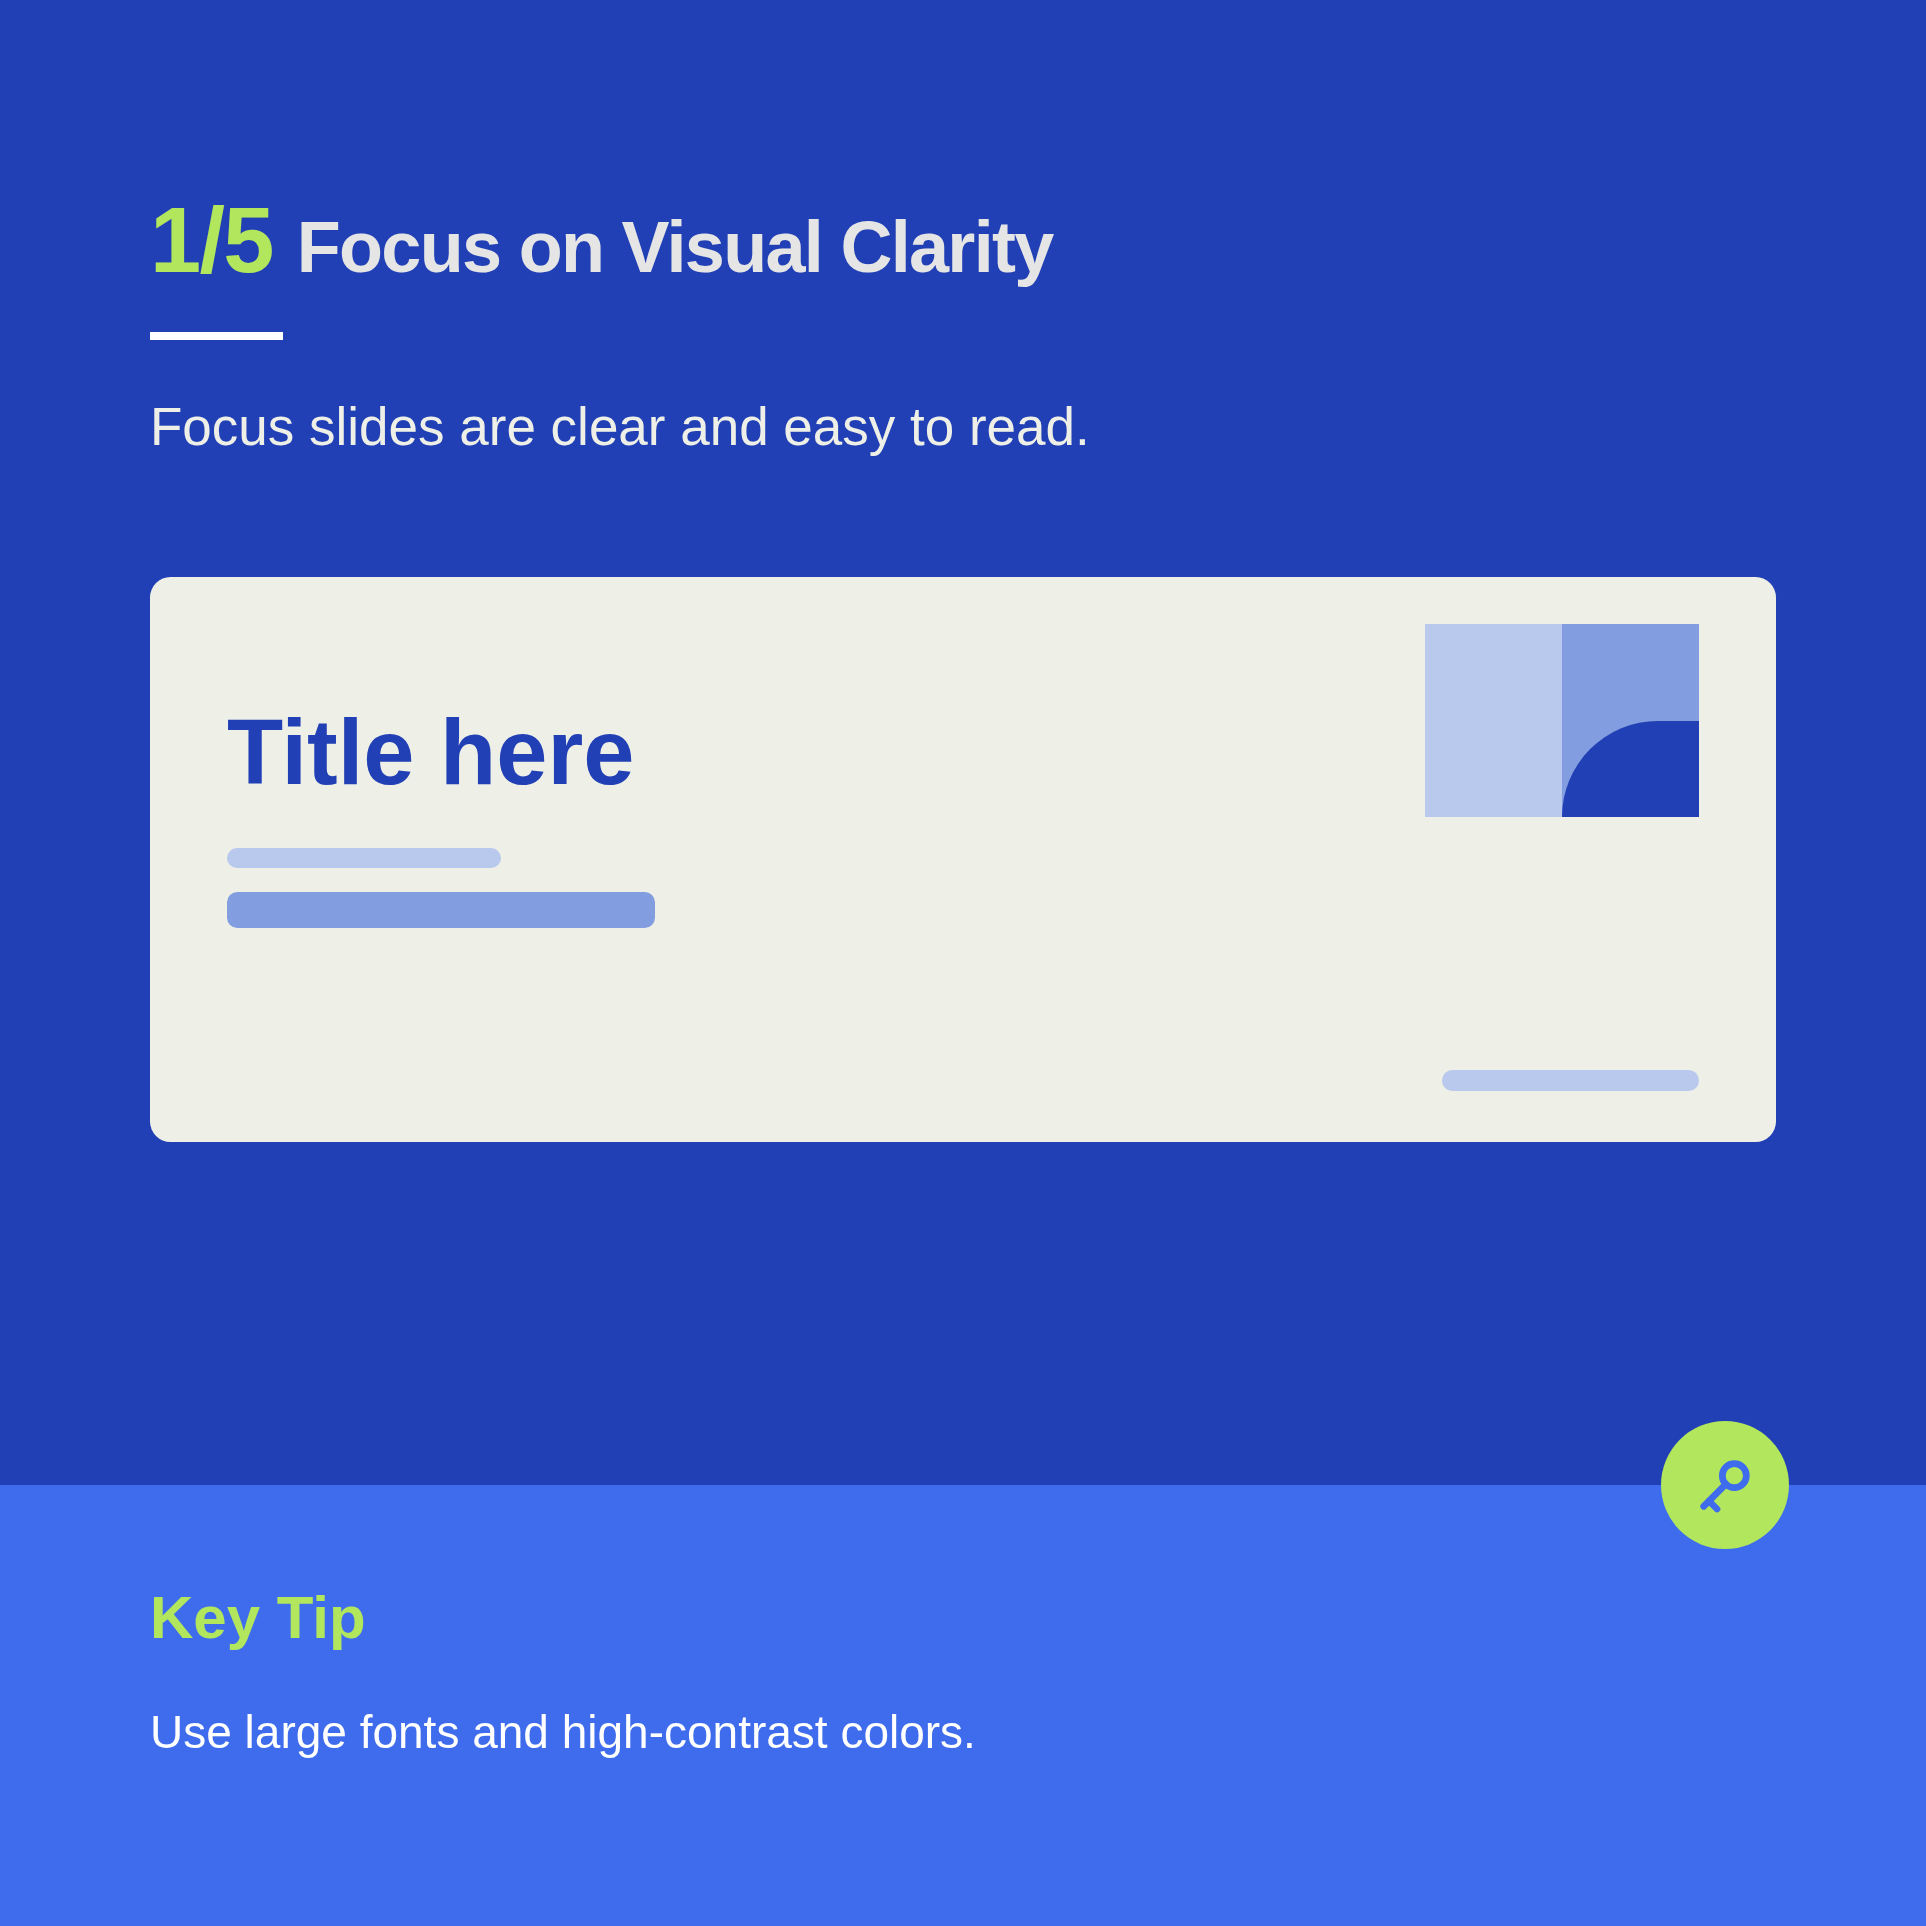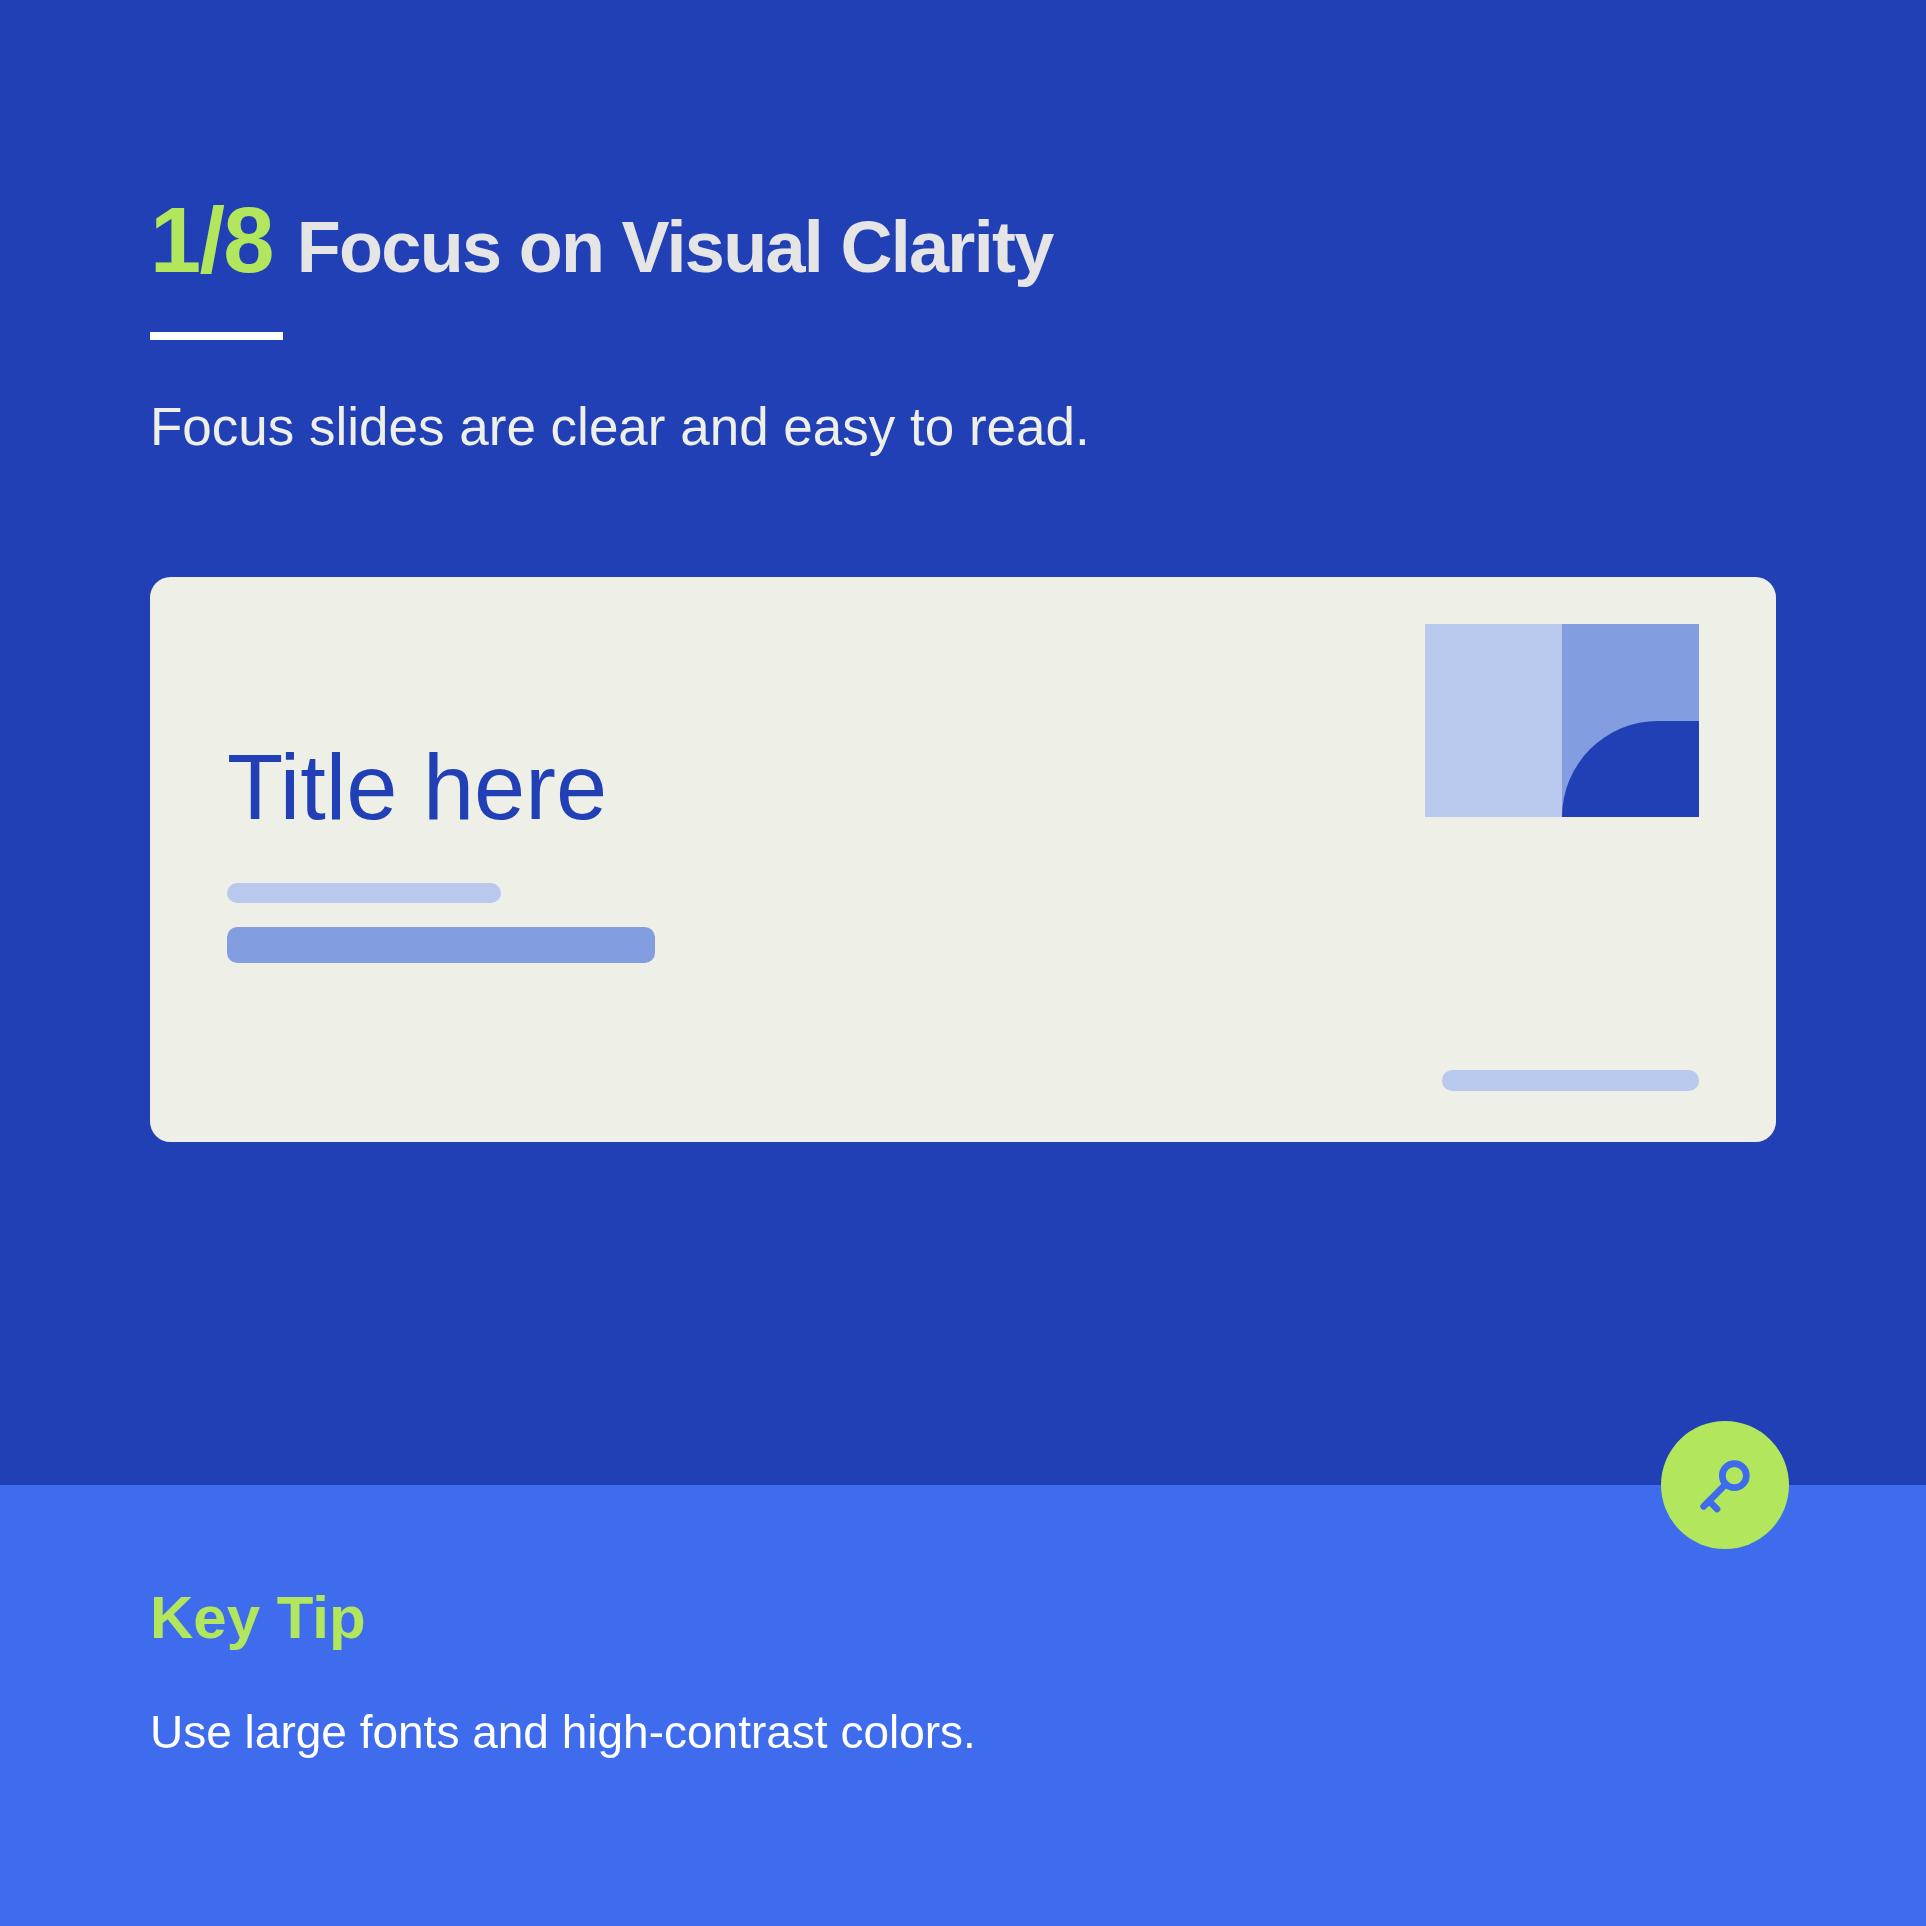--- a/index.html
+++ b/index.html
@@ -96,22 +96,22 @@
       right: 0;
       width: 137px;
       height: 96px;
       background: #2240b5;
       border-radius: 137px 0 0 0;
     }
     
     .preview-title {
       color: #2240b5;
       font-size: 92px;
-      font-weight: 400;
-      margin-top: 111px;
+      font-weight: 700;
+      margin-top: 76px;
       margin-bottom: 43px;
     }
     
     .preview-line-1 {
       width: 274px;
       height: 20.5px;
       background: #b9c8ed;
       border-radius: 10.3px;
       margin-bottom: 24px;
     }
@@ -167,21 +167,21 @@
       color: #ffffff;
       font-size: 46px;
       font-weight: 400;
     }
   </style>
 </head>
 <body>
 
 <div class="top-section">
   <div class="title-line">
-    <span class="slide-number">1/8</span>
+    <span class="slide-number">1/5</span>
     <span class="slide-title">Focus on Visual Clarity</span>
   </div>
   <div class="title-underline"></div>
   <div class="slide-subtitle">Focus slides are clear and easy to read.</div>
 
   <div class="slide-preview">
     <div class="preview-decoration">
       <div class="deco-square-light"></div>
       <div class="deco-square-mid"></div>
       <div class="deco-quarter"></div>

